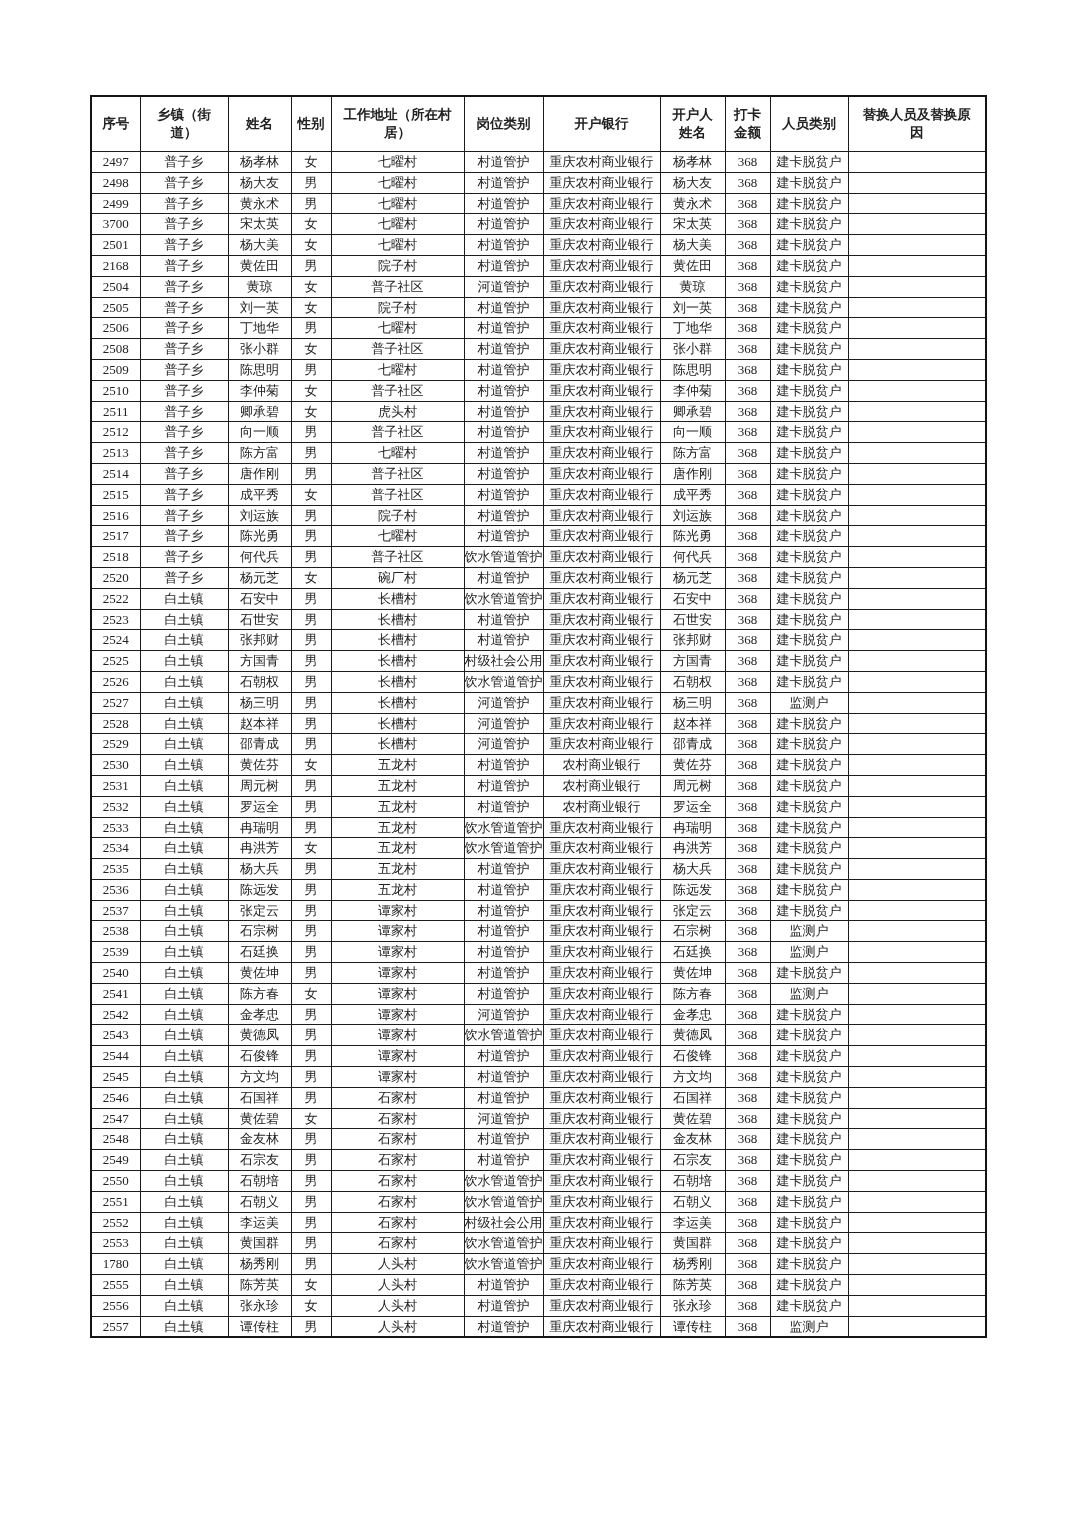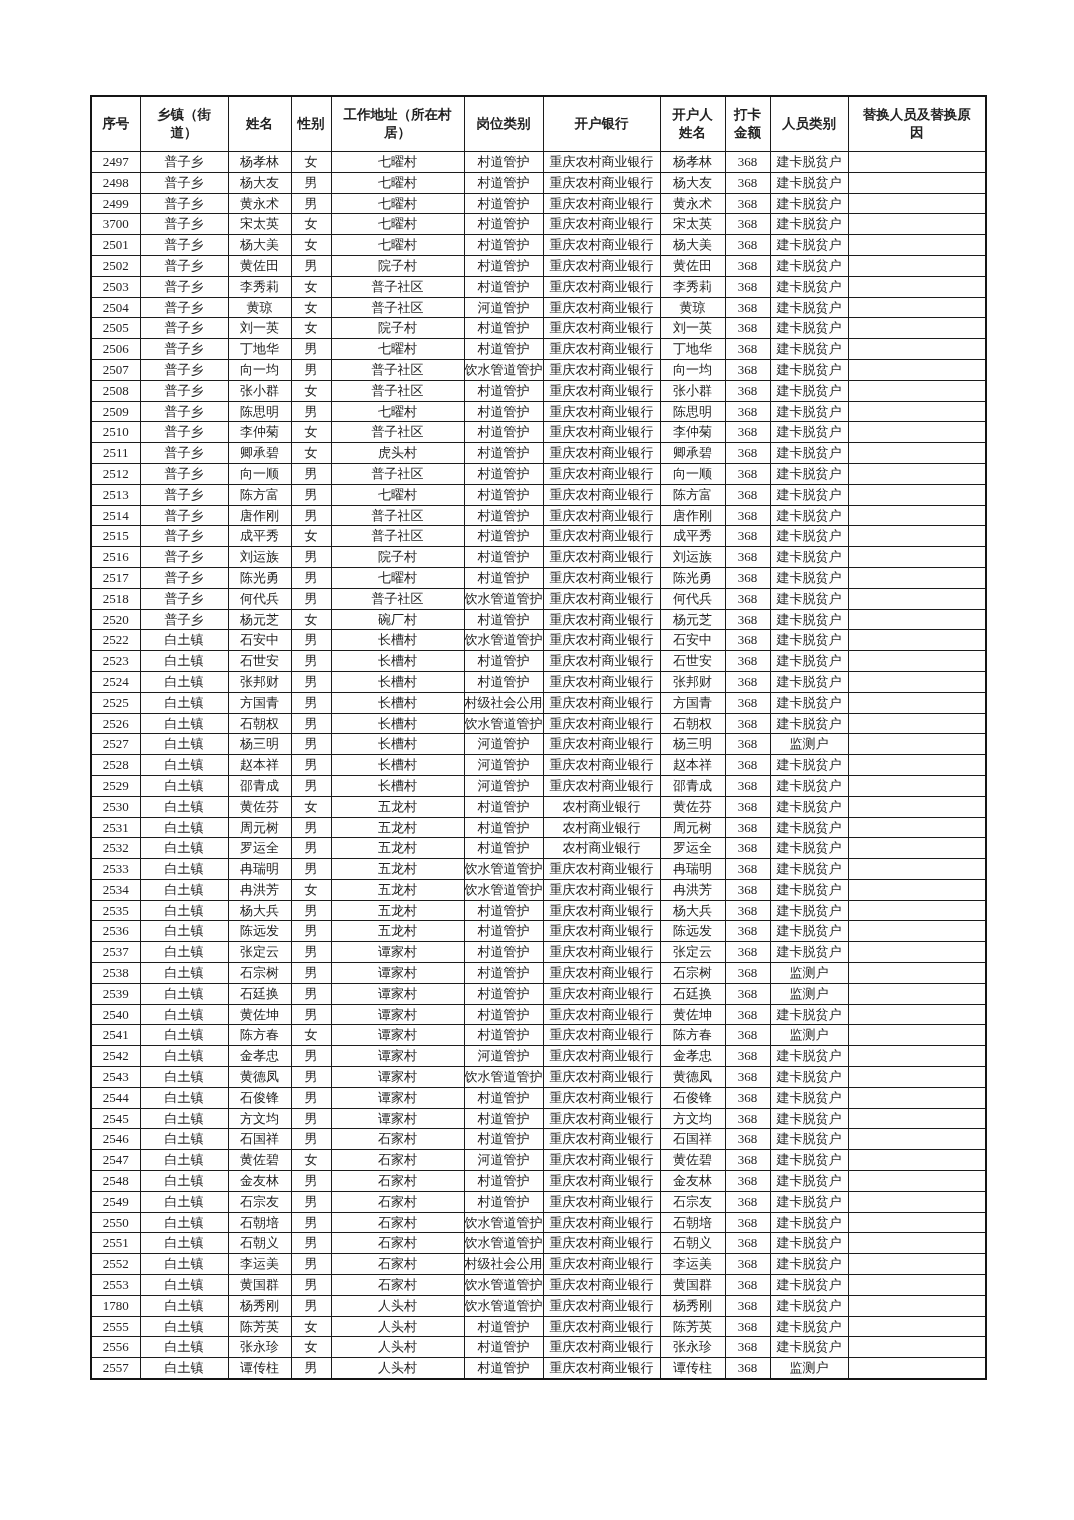--- a/index.html
+++ b/index.html
@@ -153,41 +153,28 @@
       <td>女</td>
       <td>七曜村</td>
       <td>村道管护</td>
       <td>重庆农村商业银行</td>
       <td>杨大美</td>
       <td>368</td>
       <td>建卡脱贫户</td>
       <td></td>
     </tr>
         <tr>
-      <td>2502</td>
+      <td>2168</td>
       <td>普子乡</td>
       <td>黄佐田</td>
       <td>男</td>
       <td>院子村</td>
       <td>村道管护</td>
       <td>重庆农村商业银行</td>
       <td>黄佐田</td>
-      <td>368</td>
-      <td>建卡脱贫户</td>
-      <td></td>
-    </tr>
-        <tr>
-      <td>2503</td>
-      <td>普子乡</td>
-      <td>李秀莉</td>
-      <td>女</td>
-      <td>普子社区</td>
-      <td>村道管护</td>
-      <td>重庆农村商业银行</td>
-      <td>李秀莉</td>
       <td>368</td>
       <td>建卡脱贫户</td>
       <td></td>
     </tr>
         <tr>
       <td>2504</td>
       <td>普子乡</td>
       <td>黄琼</td>
       <td>女</td>
       <td>普子社区</td>
@@ -213,33 +200,20 @@
     </tr>
         <tr>
       <td>2506</td>
       <td>普子乡</td>
       <td>丁地华</td>
       <td>男</td>
       <td>七曜村</td>
       <td>村道管护</td>
       <td>重庆农村商业银行</td>
       <td>丁地华</td>
-      <td>368</td>
-      <td>建卡脱贫户</td>
-      <td></td>
-    </tr>
-        <tr>
-      <td>2507</td>
-      <td>普子乡</td>
-      <td>向一均</td>
-      <td>男</td>
-      <td>普子社区</td>
-      <td>饮水管道管护</td>
-      <td>重庆农村商业银行</td>
-      <td>向一均</td>
       <td>368</td>
       <td>建卡脱贫户</td>
       <td></td>
     </tr>
         <tr>
       <td>2508</td>
       <td>普子乡</td>
       <td>张小群</td>
       <td>女</td>
       <td>普子社区</td>

